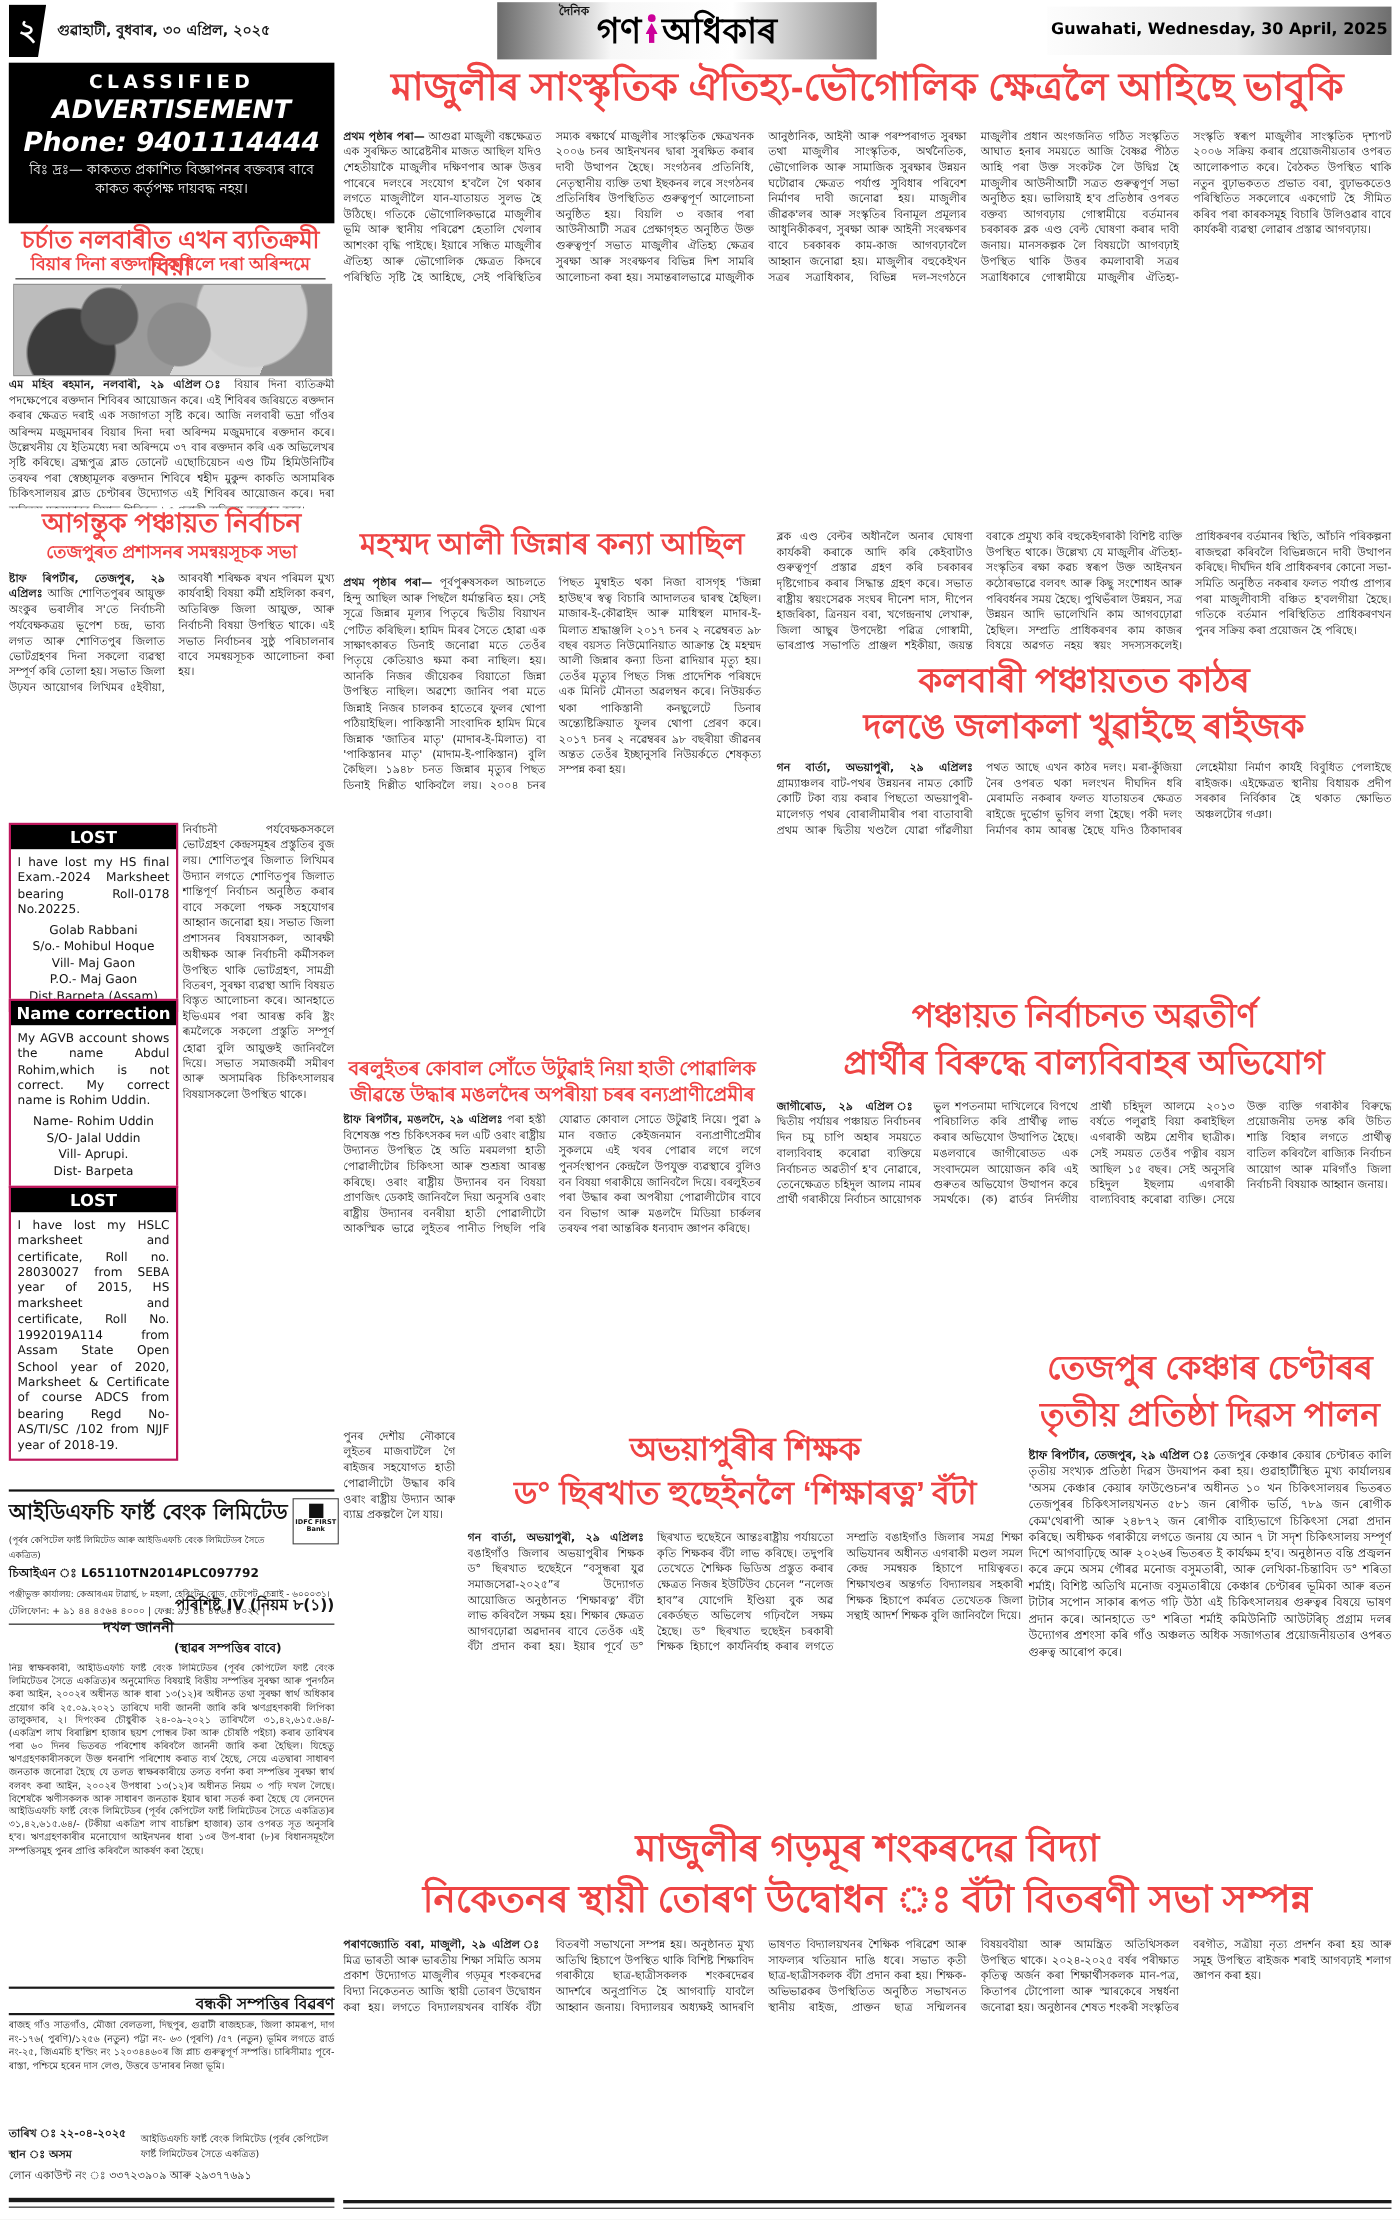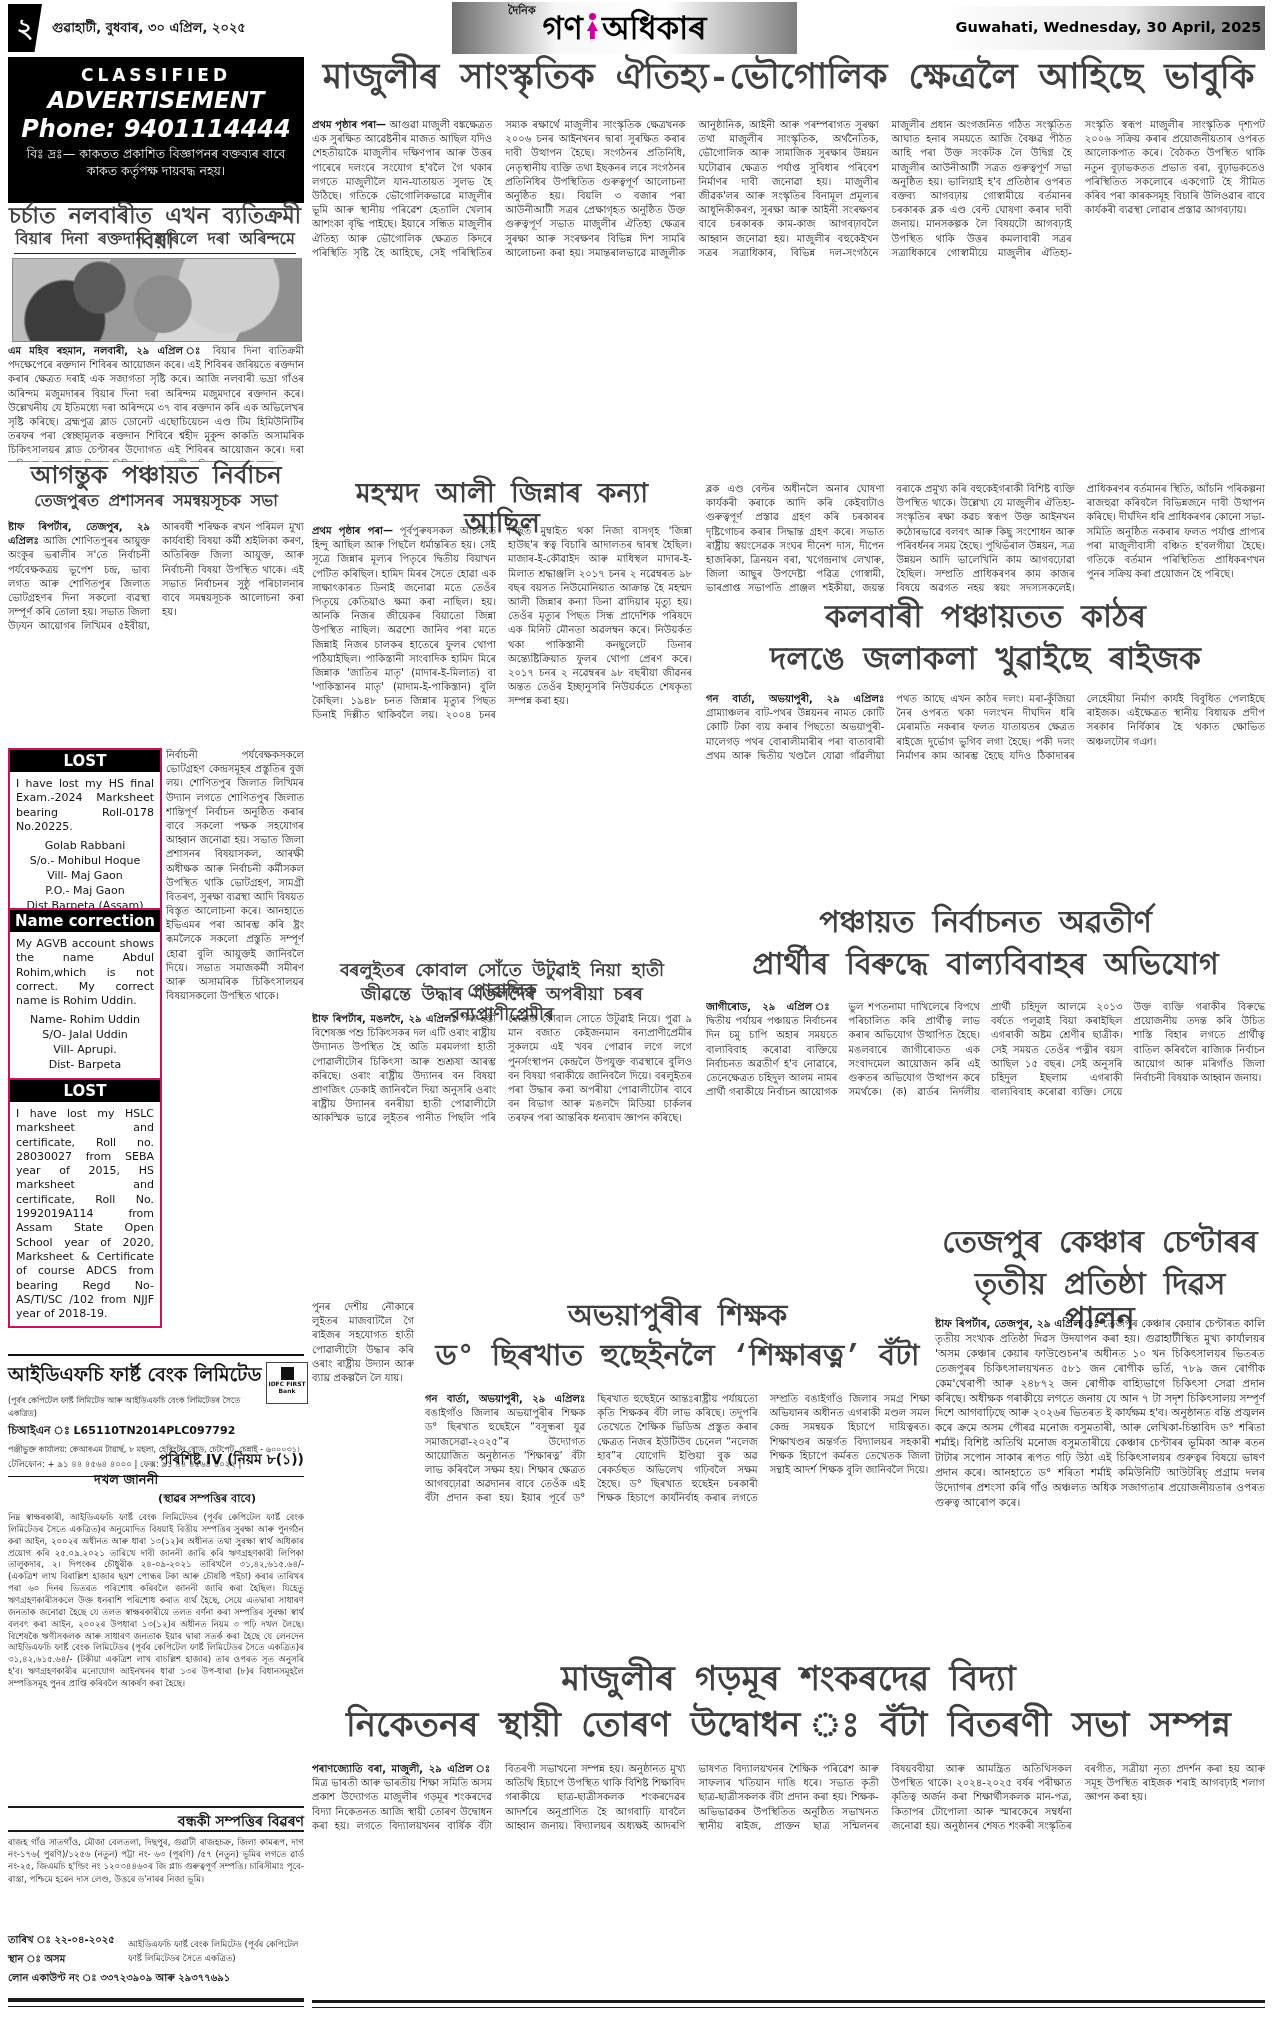--- a/index.html
+++ b/index.html
@@ -1,19 +1,19 @@
 <!DOCTYPE html>
 <html><head>
 <meta charset="utf-8">
 <style>
   html,body{margin:0;padding:0;background:#e8e8e4;}
   #page{position:relative;width:1273px;height:2018px;background:#ffffff;overflow:hidden;
         font-family:"DejaVu Sans",sans-serif;color:#141414;}
   .abs{position:absolute;}
-  .hl{font-family:Liberation Mono, monospace;font-weight:bold;text-align:center;line-height:1.12;color:#404040;}
+  .hl{font-family:Liberation Sans, sans-serif;font-weight:bold;text-align:center;line-height:1.12;color:#ef4444;}
   .body-txt{font-size:10px;line-height:1.42;text-align:justify;overflow:hidden;}
   .cols2{column-count:2;column-gap:12px;}
   .cols3{column-count:3;column-gap:12px;}
   .cols4{column-count:4;column-gap:11px;}
   .cols5{column-count:5;column-gap:13px;}
   .lead{font-weight:bold;}
   .black-box{background:#000;color:#fff;text-align:center;}
   .notice{border:2px solid #be185d;background:#fff;}
   .notice .bar{background:#000;color:#fff;font-weight:bold;text-align:center;font-size:15px;padding:2px 0;}
   .notice .nbody{font-size:11px;line-height:1.3;padding:5px 6px;text-align:justify;}
@@ -130,21 +130,21 @@
   <div class="abs" style="left:8px;top:1810px;width:296px;text-align:right;font-size:14px;font-weight:bold;">বন্ধকী সম্পত্তিৰ বিৱৰণ</div>
   <div class="abs rule" style="left:8px;top:1830px;width:296px;height:2px;"></div>
 
   <div class="abs body-txt" style="left:8px;top:1836px;width:296px;height:92px;font-size:8.6px;">
     <span>ৰাজহ গাঁও সাতগাঁও, মৌজা বেলতলা, দিছপুৰ, গুৱাটী ৰাজহচক্ৰ, জিলা কামৰূপ, দাগ নং-১৭৬( পুৰণি)/১২৫৬ (নতুন) পট্টা নং- ৬৩ (পূৰণি) /৫৭ (নতুন) ভূমিৰ লগতে ৱাৰ্ড নং-২৫, জিএমচি হ'ল্ডিং নং ১২০৩৪৪৬০ৰ জি প্লাচ গুৰুত্বপূৰ্ণ সম্পত্তি। চাৰিসীমাঃ পূবে- ৰাস্তা, পশ্চিমে হৰেন দাস লেণ্ড, উত্তৰে ড'নাৰৰ নিজা ভূমি।</span>
   </div>
 
   <div class="abs" style="left:8px;top:1932px;width:296px;font-size:10px;">
     <div style="font-weight:bold;">তাৰিখ ঃ ২২-০৪-২০২৫</div>
     <div style="font-weight:bold;margin-top:2px;">স্থান ঃ অসম</div>
-    <div style="font-weight:bold;margin-top:2px;">লোন একাউণ্ট নং ঃ ৩৩৭২৩৯০৯ আৰু ২৯৩৭৭৬৯১</div>
+    <div style="font-weight:normal;margin-top:2px;">লোন একাউণ্ট নং ঃ ৩৩৭২৩৯০৯ আৰু ২৯৩৭৭৬৯১</div>
   </div>
   <div class="abs" style="left:128px;top:1938px;width:176px;font-size:8.6px;text-align:left;">আইডিএফচি ফাৰ্ষ্ট বেংক লিমিটেড (পূৰ্বৰ কেপিটেল ফাৰ্ষ্ট লিমিটেডৰ সৈতে একত্ৰিত)</div>
 
   <div class="abs rule" style="left:8px;top:1998px;width:296px;height:4px;"></div>
   <div class="abs rule" style="left:8px;top:2006px;width:296px;height:1px;"></div>
 
   <div class="abs hl" style="left:312px;top:60px;width:953px;font-size:35px;">মাজুলীৰ সাংস্কৃতিক ঐতিহ্য-ভৌগোলিক ক্ষেত্ৰলৈ আহিছে ভাবুকি</div>
 
   <div class="abs body-txt cols5" style="left:312px;top:118px;width:953px;height:360px;">
     <span class="lead">প্ৰথম পৃষ্ঠাৰ পৰা—</span>

